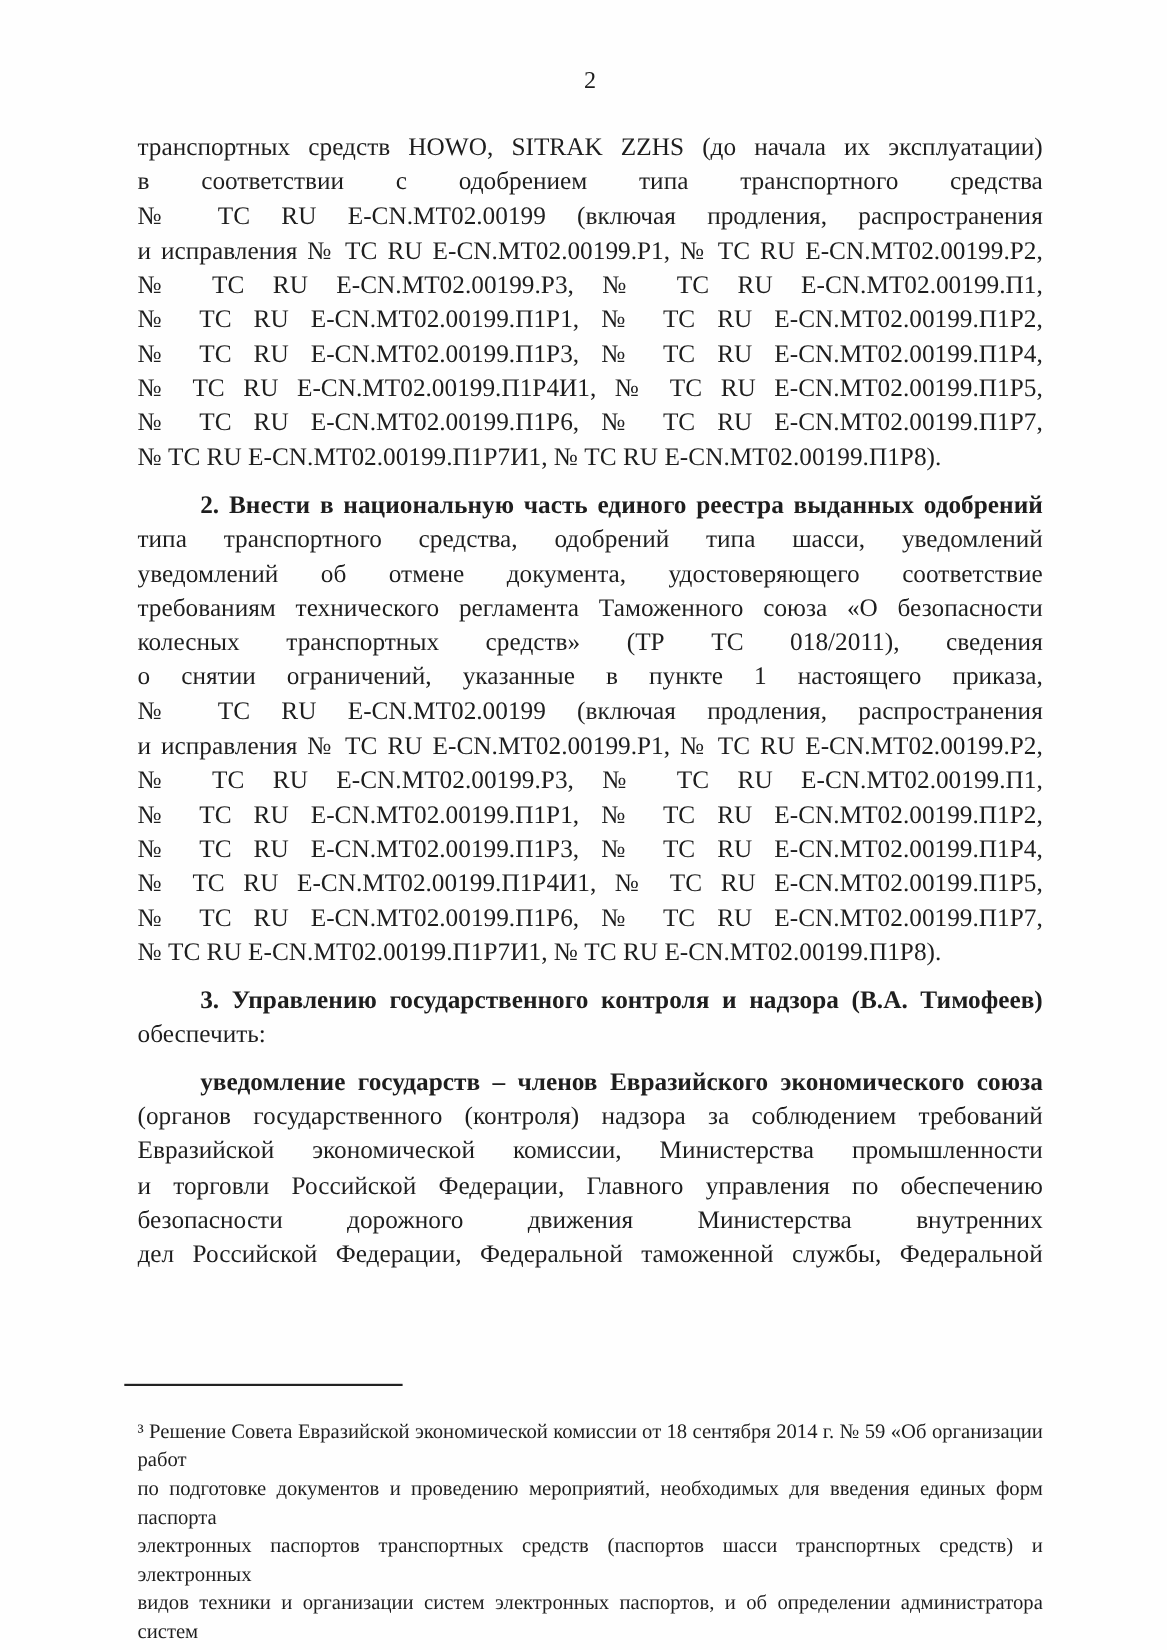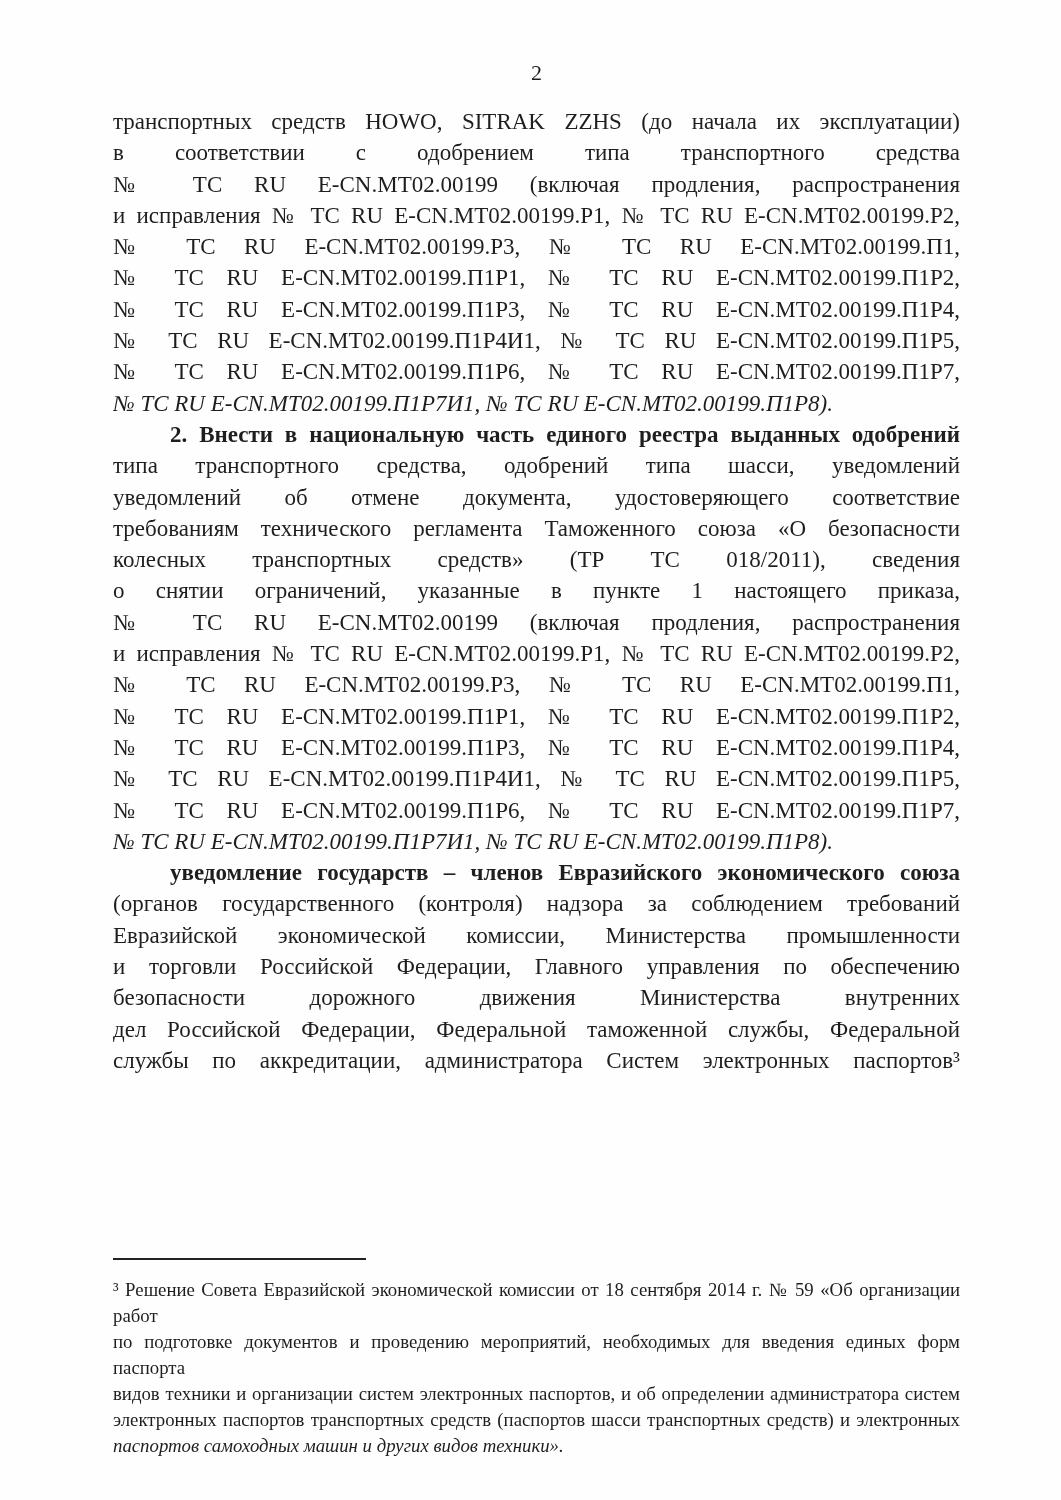--- a/index.html
+++ b/index.html
@@ -26,28 +26,28 @@
     line-height: 26px;
   }
   .doc-body {
     position: absolute;
     top: 106px;
     left: 113px;
     width: 847px;
     font-size: 23px;
     line-height: 31.3px;
   }
-  .para { margin: 0; }
+  .para { margin: 12px; }
   .line {
     text-align: justify;
     text-align-last: justify;
     overflow: hidden;
     white-space: normal;
   }
-  .line.endline { text-align-last: left; font-style: italic; }
+  .line.endline { text-align-last: left; }
   .line.indent { text-indent: 57px; font-weight: bold; }
   .footnote-rule {
     position: absolute;
     top: 1258px;
     left: 113px;
     width: 253px;
     height: 0;
     border-top: 2px solid #222222;
   }
   .footnote {
@@ -88,34 +88,37 @@
         <div class="line">№&nbsp;ТС RU Е-CN.МТ02.00199 (включая продления, распространения</div>
         <div class="line">и исправления №&nbsp;ТС RU Е-CN.МТ02.00199.Р1, №&nbsp;ТС RU Е-CN.МТ02.00199.Р2,</div>
         <div class="line">№&nbsp;ТС RU Е-CN.МТ02.00199.Р3, №&nbsp;ТС RU Е-CN.МТ02.00199.П1,</div>
         <div class="line">№&nbsp;ТС RU Е-CN.МТ02.00199.П1Р1, №&nbsp;ТС RU Е-CN.МТ02.00199.П1Р2,</div>
         <div class="line">№&nbsp;ТС RU Е-CN.МТ02.00199.П1Р3, №&nbsp;ТС RU Е-CN.МТ02.00199.П1Р4,</div>
         <div class="line">№&nbsp;ТС RU Е-CN.МТ02.00199.П1Р4И1, №&nbsp;ТС RU Е-CN.МТ02.00199.П1Р5,</div>
         <div class="line">№&nbsp;ТС RU Е-CN.МТ02.00199.П1Р6, №&nbsp;ТС RU Е-CN.МТ02.00199.П1Р7,</div>
         <div class="line endline">№&nbsp;ТС RU Е-CN.МТ02.00199.П1Р7И1, №&nbsp;ТС RU Е-CN.МТ02.00199.П1Р8).</div>
       </div>
       <div class="para">
+        <div class="line indent">3.&nbsp;Управлению государственного контроля и надзора (В.А.&nbsp;Тимофеев)</div>
+        <div class="line endline">обеспечить:</div>
+      </div>
+      <div class="para">
         <div class="line indent">уведомление государств – членов Евразийского экономического союза</div>
         <div class="line">(органов государственного (контроля) надзора за соблюдением требований</div>
         <div class="line">Евразийской экономической комиссии, Министерства промышленности</div>
         <div class="line">и торговли Российской Федерации, Главного управления по обеспечению</div>
         <div class="line">безопасности дорожного движения Министерства внутренних</div>
         <div class="line">дел Российской Федерации, Федеральной таможенной службы, Федеральной</div>
-        <div class="line">службы по аккредитации, администратора Систем электронных паспортов³</div>
       </div>
     </div>
 
   <div class="footnote-rule"></div>
 
   <div class="footnote">
       <div class="para">
         <div class="line">³ Решение Совета Евразийской экономической комиссии от 18 сентября 2014 г. №&nbsp;59 «Об организации работ</div>
         <div class="line">по подготовке документов и проведению мероприятий, необходимых для введения единых форм паспорта</div>
+        <div class="line">электронных паспортов транспортных средств (паспортов шасси транспортных средств) и электронных</div>
         <div class="line">видов техники и организации систем электронных паспортов, и об определении администратора систем</div>
-        <div class="line">электронных паспортов транспортных средств (паспортов шасси транспортных средств) и электронных</div>
         <div class="line endline">паспортов самоходных машин и других видов техники».</div>
       </div>
     </div>
 </div>
 
 </body></html>

